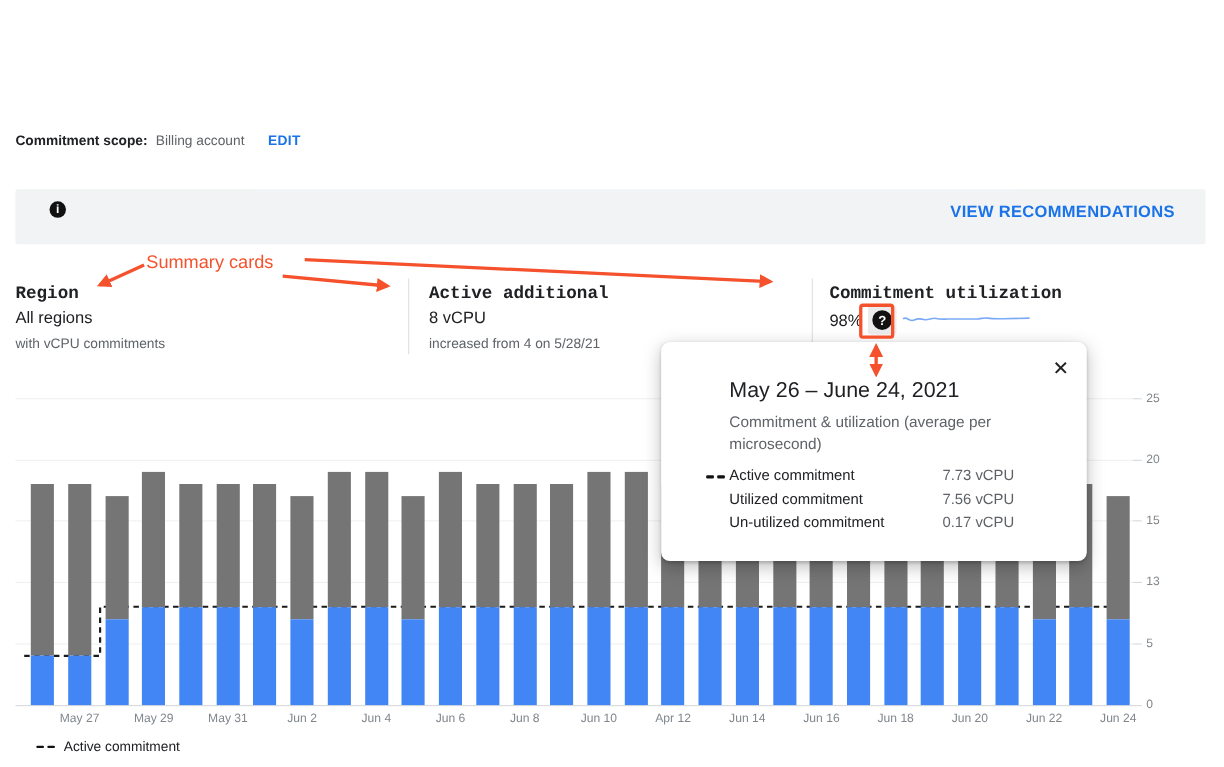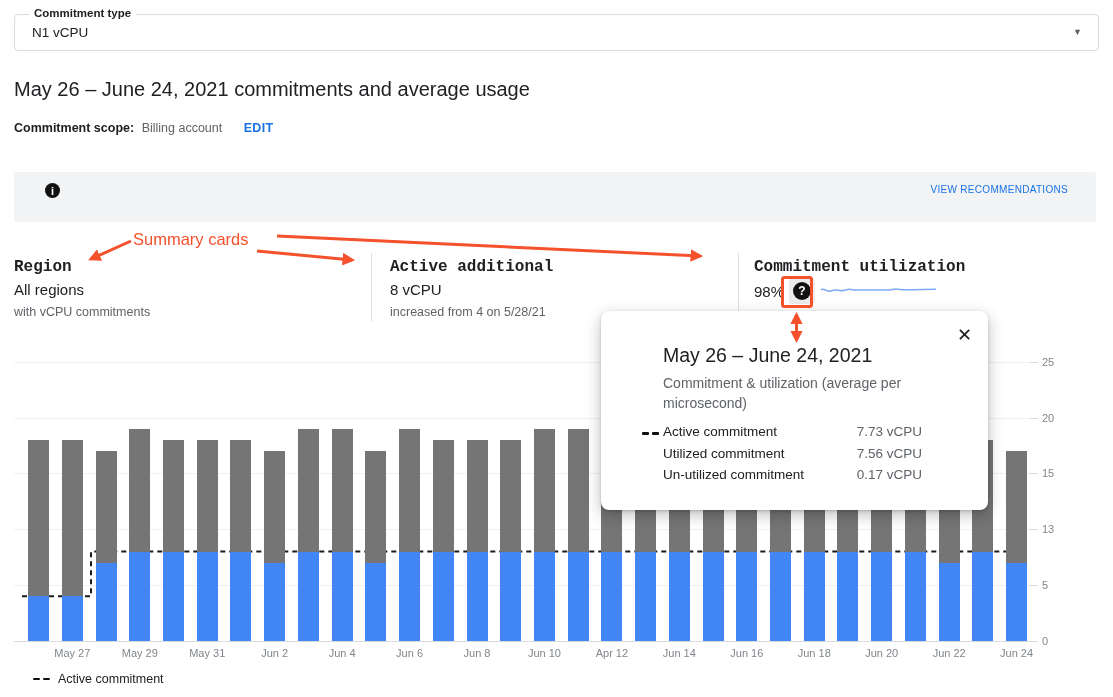--- a/index.html
+++ b/index.html
@@ -22,21 +22,21 @@
   .scope-value { color:#5f6368; margin-left:4px; }
   .edit-link { color:var(--accent_blue); font-weight:700; margin-left:18px; letter-spacing:.3px; cursor:pointer; }
 
   
   .banner { position:absolute; left:14px; top:172px; width:1082px; height:50px;
             background:var(--banner_bg); border-radius:2px; }
   .info-icon { position:absolute; left:31px; top:11px; width:15px; height:15px; border-radius:50%;
                background:#111; color:#fff; font-size:11px; font-weight:700;
                display:flex; align-items:center; justify-content:center; font-style:normal; }
   .banner-msg { position:absolute; left:67px; top:12px; font-size:13px; color:#202124; }
-  .banner-link { position:absolute; right:28px; top:12px; font-size:10px; font-weight:400;
+  .banner-link { position:absolute; right:28px; top:12px; font-size:15px; font-weight:700;
                  color:var(--accent_blue); letter-spacing:.3px; cursor:pointer; }
 
   
   .card { position:absolute; top:258px; }
   .card-title { position:absolute; top:0; font-size:16px; font-weight:700; white-space:nowrap;font-family:Liberation Mono, monospace; }
   .card-value { position:absolute; top:23px; font-size:15px; white-space:nowrap; }
   .card-sub { position:absolute; top:47px; font-size:12.5px; color:#5f6368; white-space:nowrap; }
   .vdivider { position:absolute; top:253px; width:1px; height:69px; background:#e0e0e0; }
   .card3-row { position:absolute; top:20px; display:flex; align-items:center; gap:5px; }
   .pct { font-size:15px; }
@@ -81,27 +81,21 @@
   
   .annotation-label { position:absolute; left:133px; top:230px; font-size:16.5px;
                       color:var(--annotation_red); z-index:30; pointer-events:none;text-align:center; }
   .annotations { position:absolute; left:0; top:0; z-index:30; pointer-events:none; }
 </style>
 </head>
 <body>
 
 <div class="page">
 
-  <div class="field">
-    <span class="field-label">Commitment type</span>
-    <span class="field-value">N1 vCPU</span>
-    <span class="caret">▼</span>
-  </div>
-
-  <div class="page-title">May 26 – June 24, 2021 commitments and average usage</div>
+
   <div class="scope-row">
     <span class="scope-label">Commitment scope:</span>
     <span class="scope-value">Billing account</span>
     <span class="edit-link">EDIT</span>
   </div>
 
   <div class="banner">
     <i class="info-icon">i</i>
     <span class="banner-link">VIEW RECOMMENDATIONS</span>
   </div>

